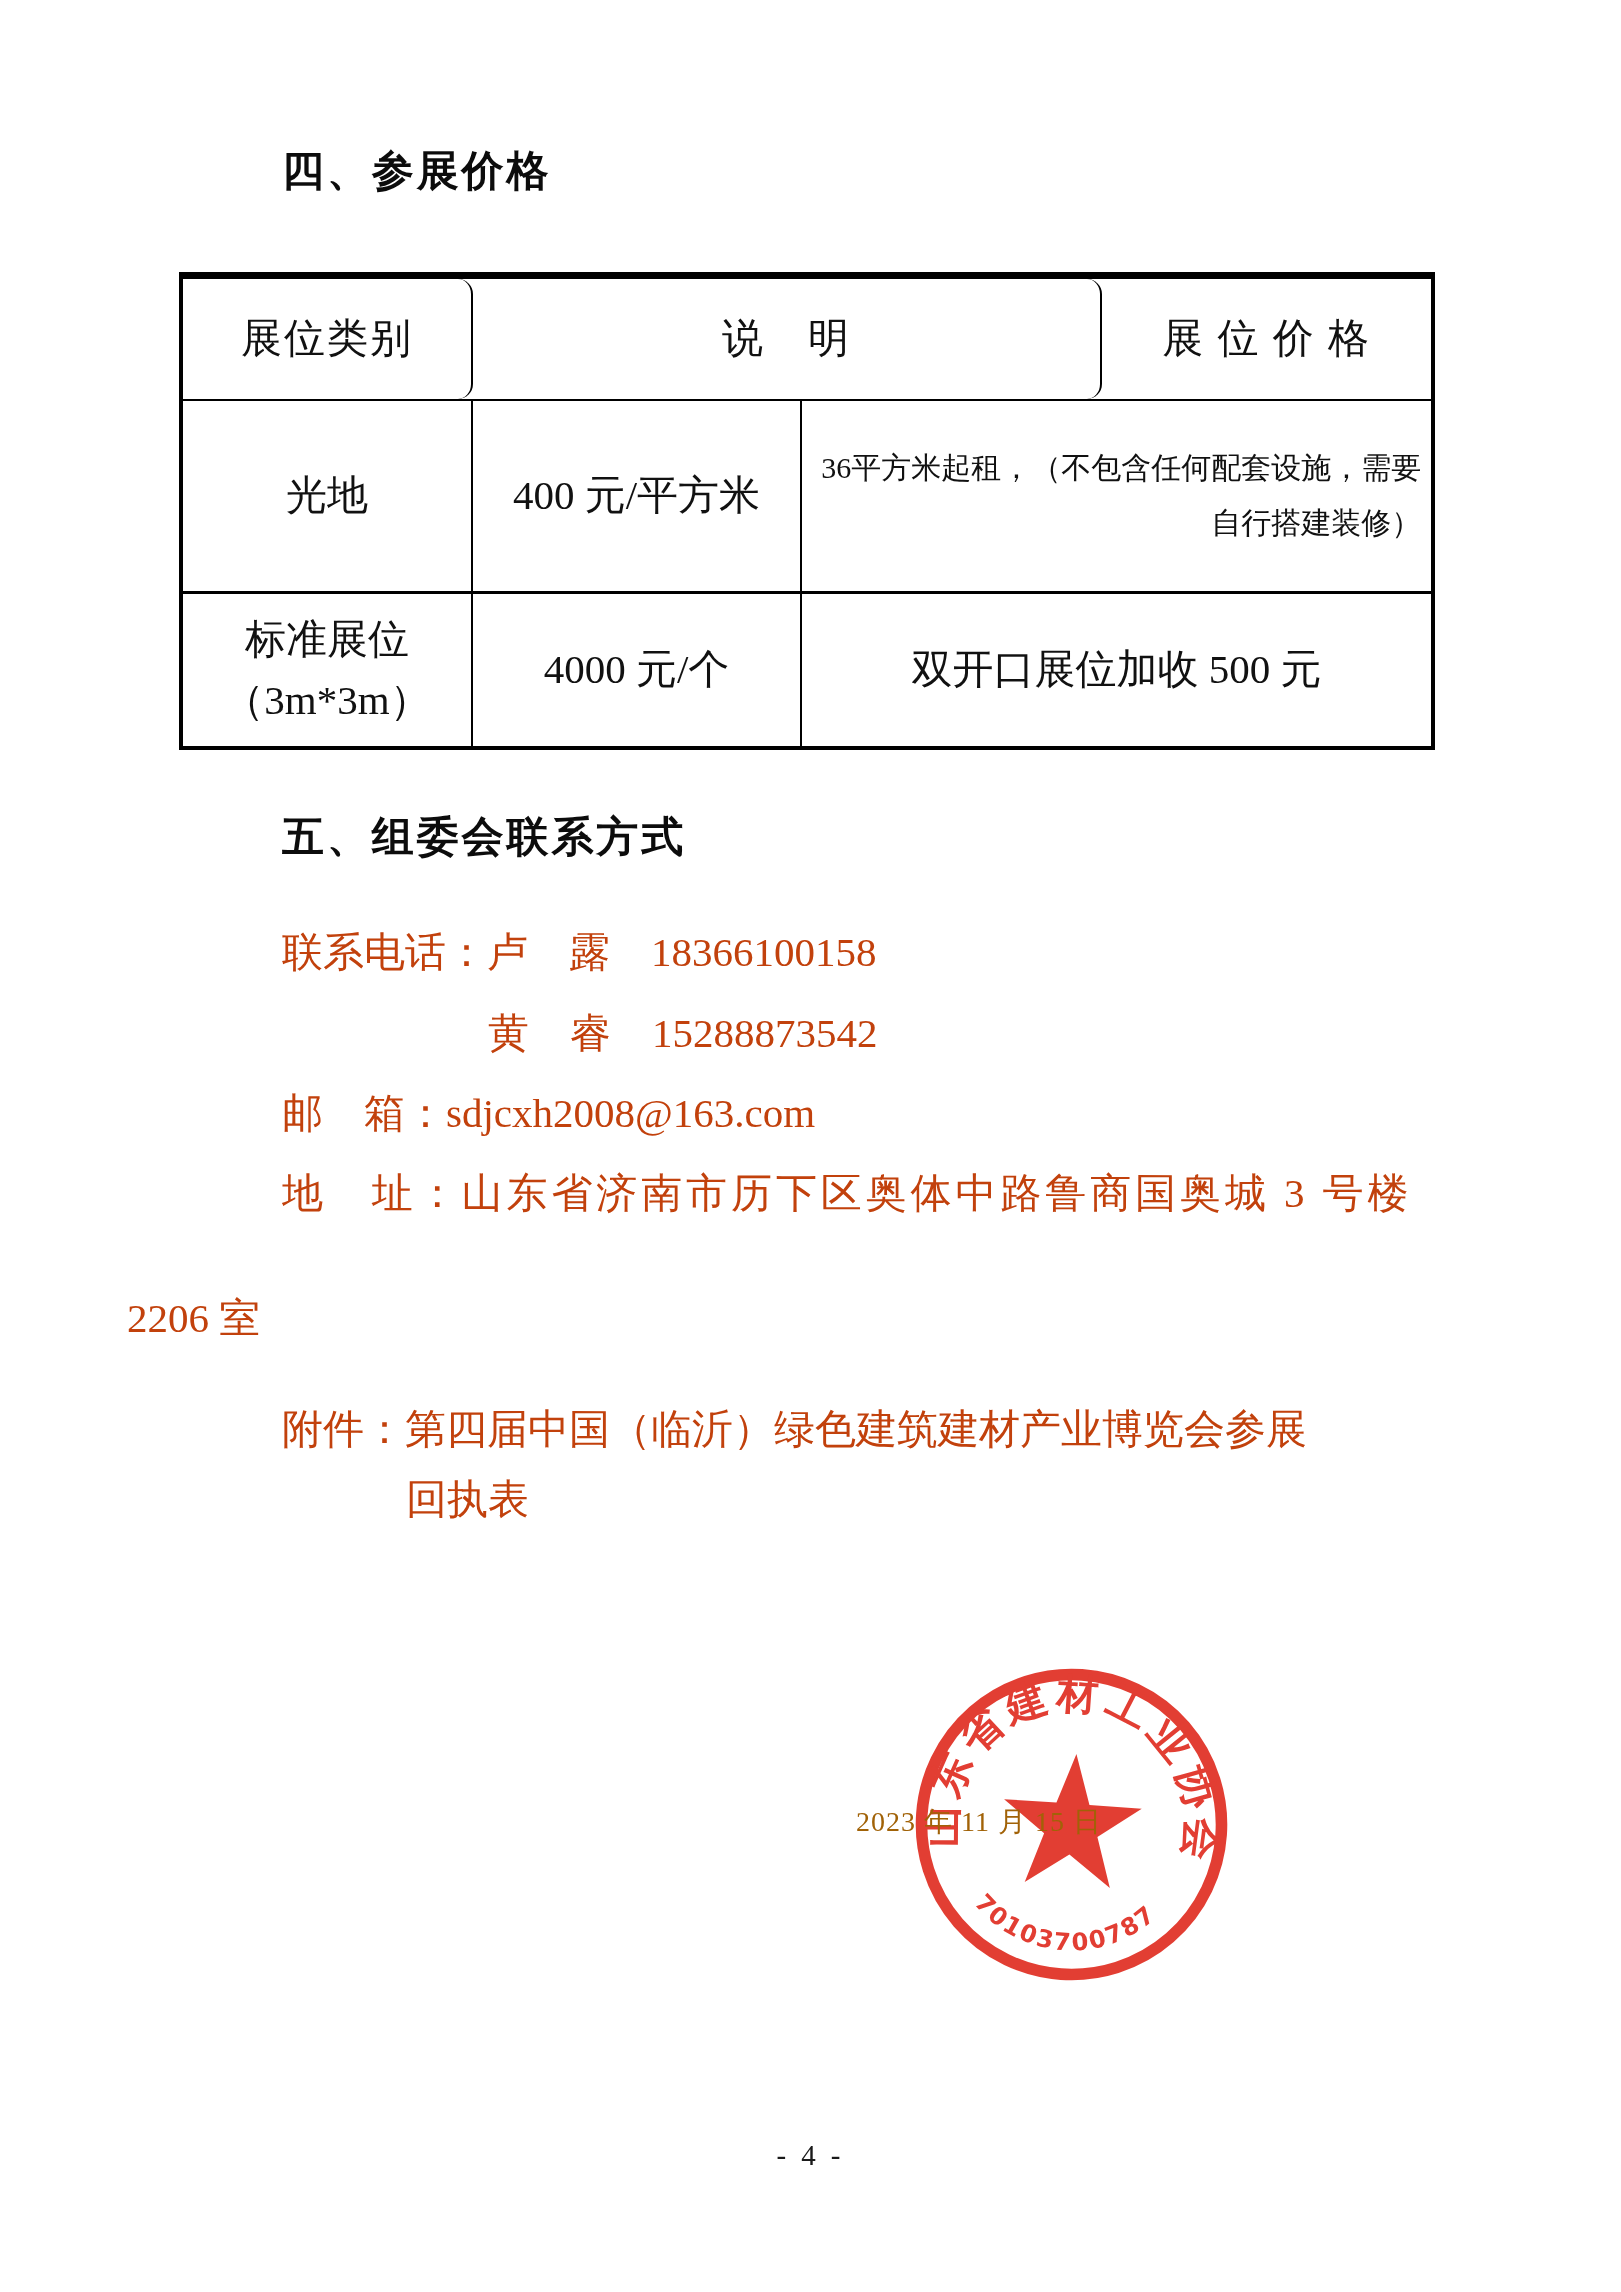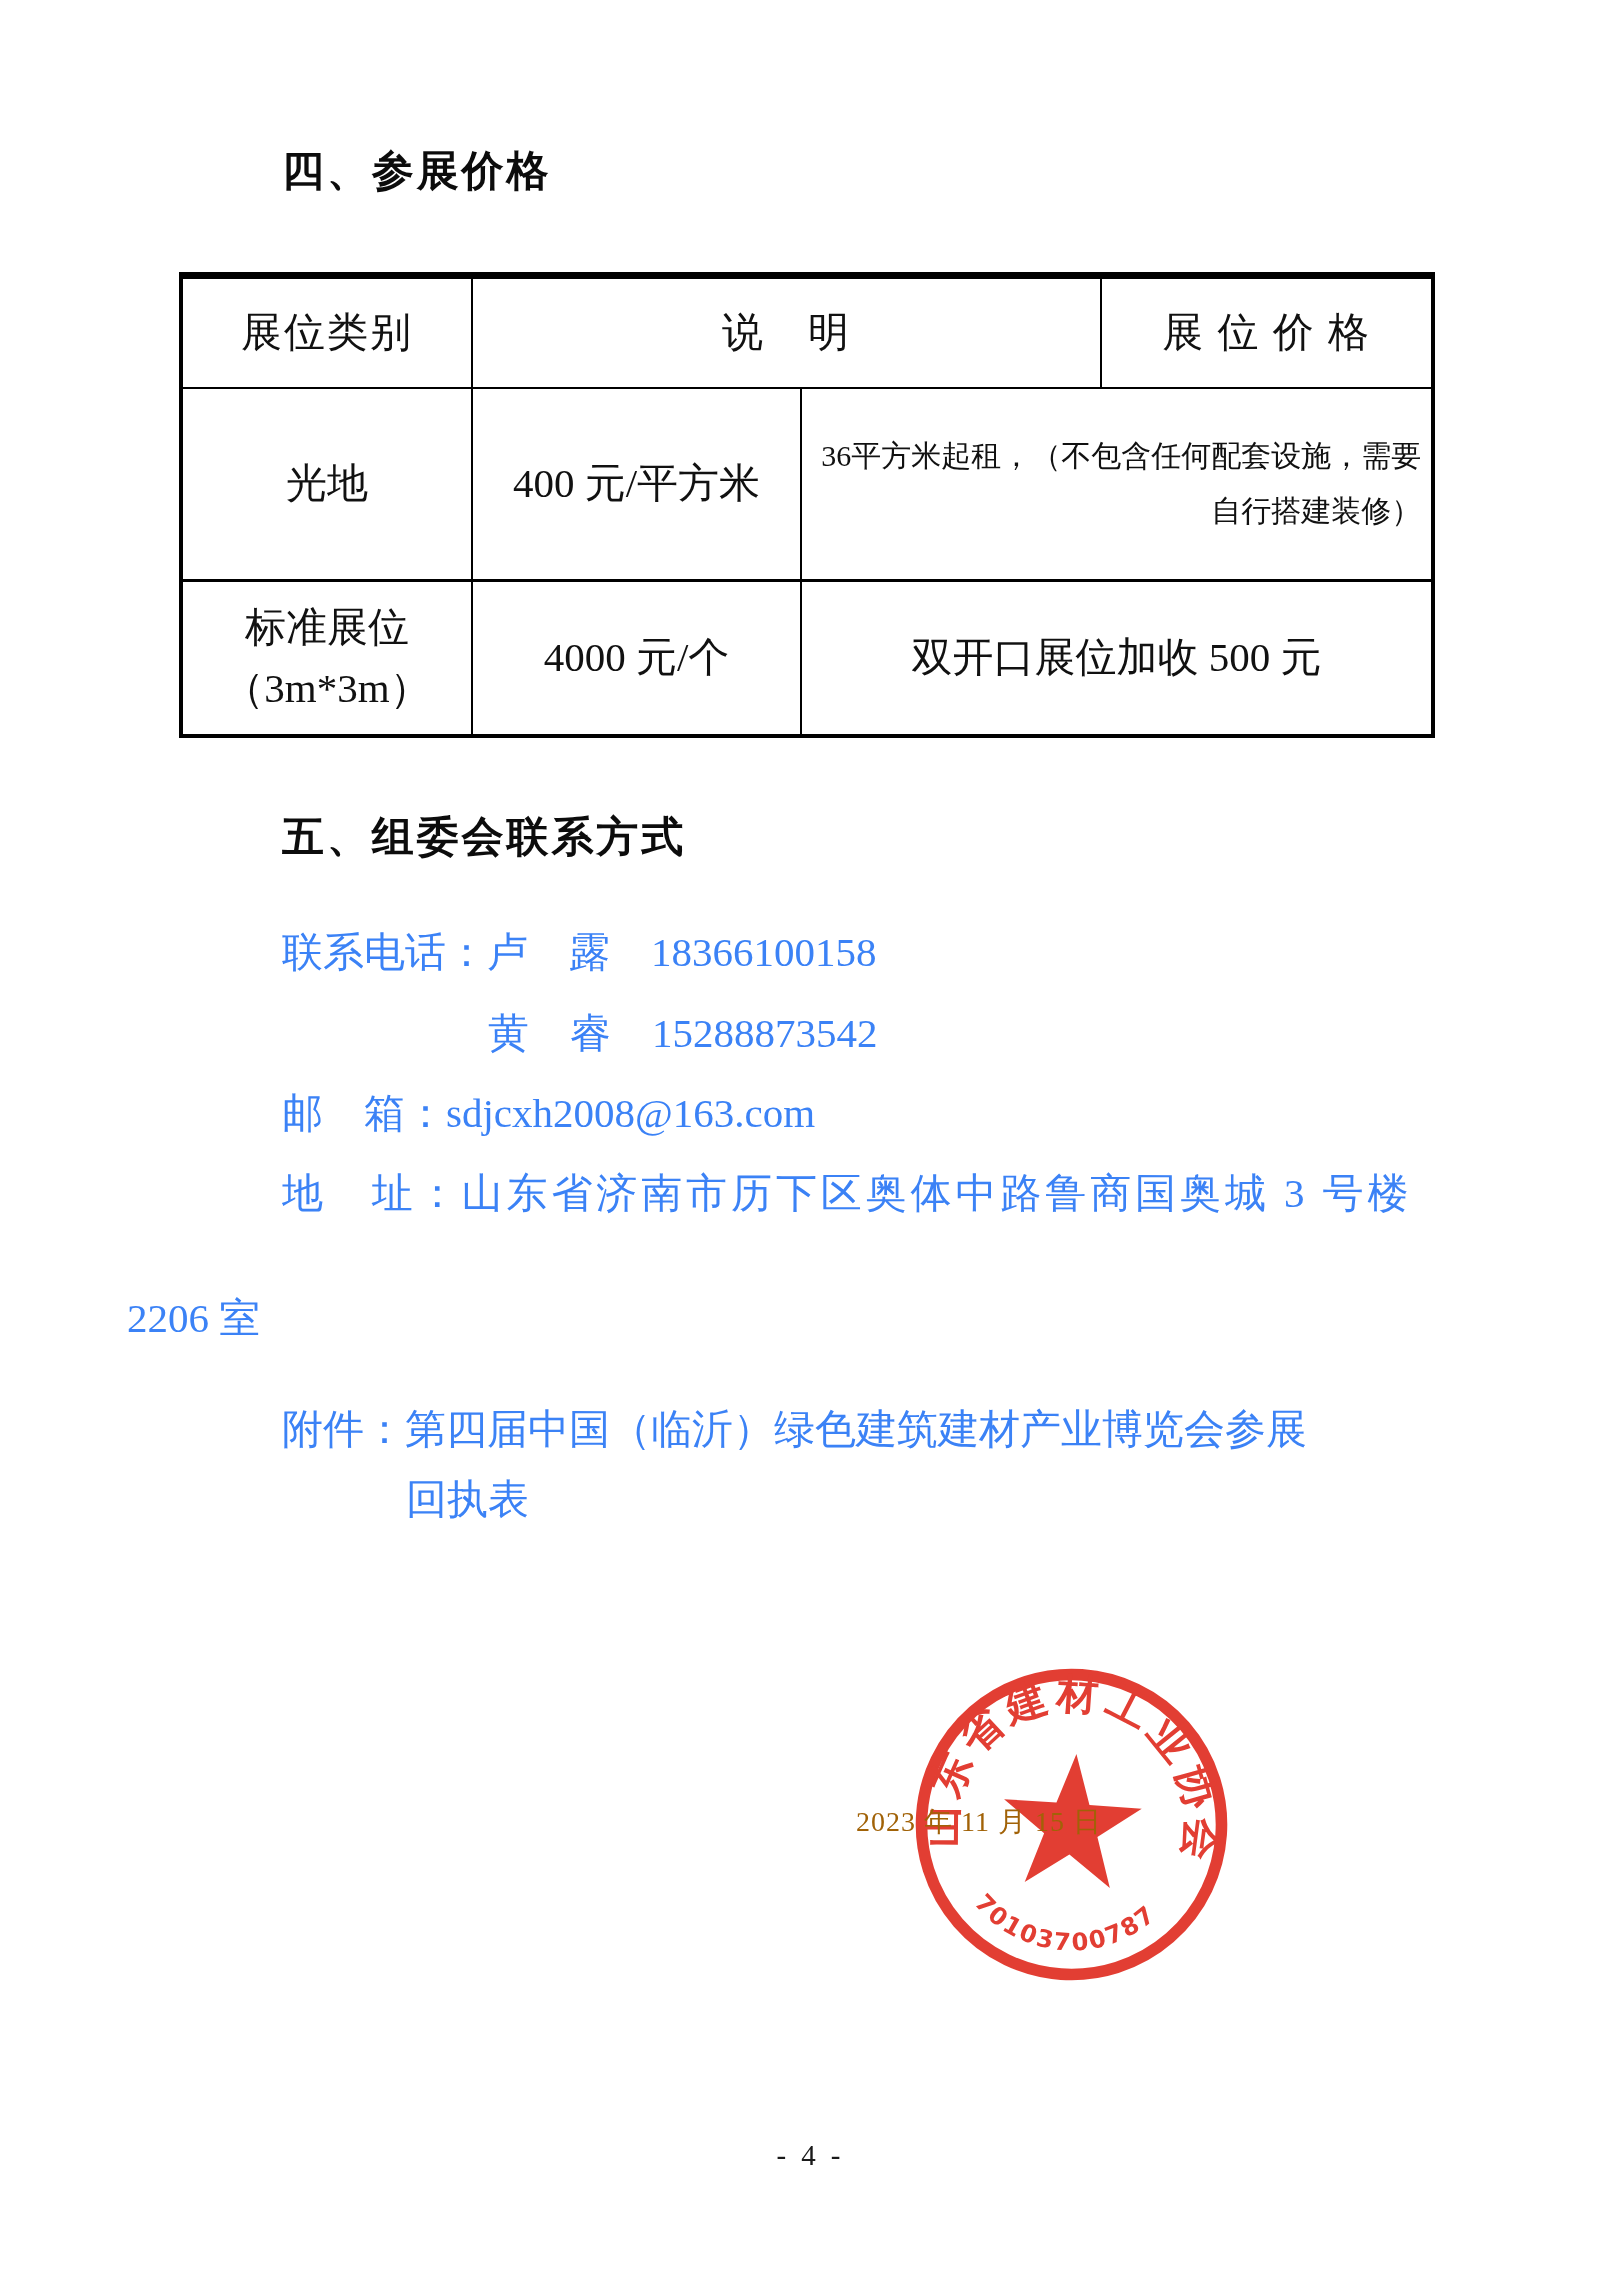--- a/index.html
+++ b/index.html
@@ -33,31 +33,31 @@
     box-sizing:border-box;
     display:flex;align-items:center;justify-content:center;
     font-size:41px;line-height:1.5;text-align:center;
     border-right:2.9px solid #000;
     white-space:pre-line;
   }
   .trow .c:last-child{border-right:none;}
   .c1{width:290px;}
   .c2{width:329px;}
   .c3{flex:1;}
-  .thead .c{height:108px;letter-spacing:2px;}
+  .thead .c{height:120px;letter-spacing:2px;border-radius:15px;}
   .r1 .c{height:192px;border-top:2.9px solid #000;}
   .r2 .c{height:155px;border-top:3.9px solid #000;}
   .r1 .note{
     justify-content:flex-start;text-align:right;
     padding:0 9.8px 0 13.7px;font-size:30px;line-height:1.82;
   }
 
   .line{
     position:absolute;left:282px;
-    font-size:41px;color:#3b82f6;white-space:nowrap;
+    font-size:41px;color:#c2410c;white-space:nowrap;
   }
   .phone1{top:925px;}
   .phone2{top:1006px;left:488px;}
   .email{top:1086px;}
   .addr1{top:1166px;letter-spacing:3.9px;}
   .addr2{top:1247px;left:127px;margin-top:44px;}
   .attach1{top:1402px;}
   .attach2{top:1472px;left:406px;}
 
   .date{

